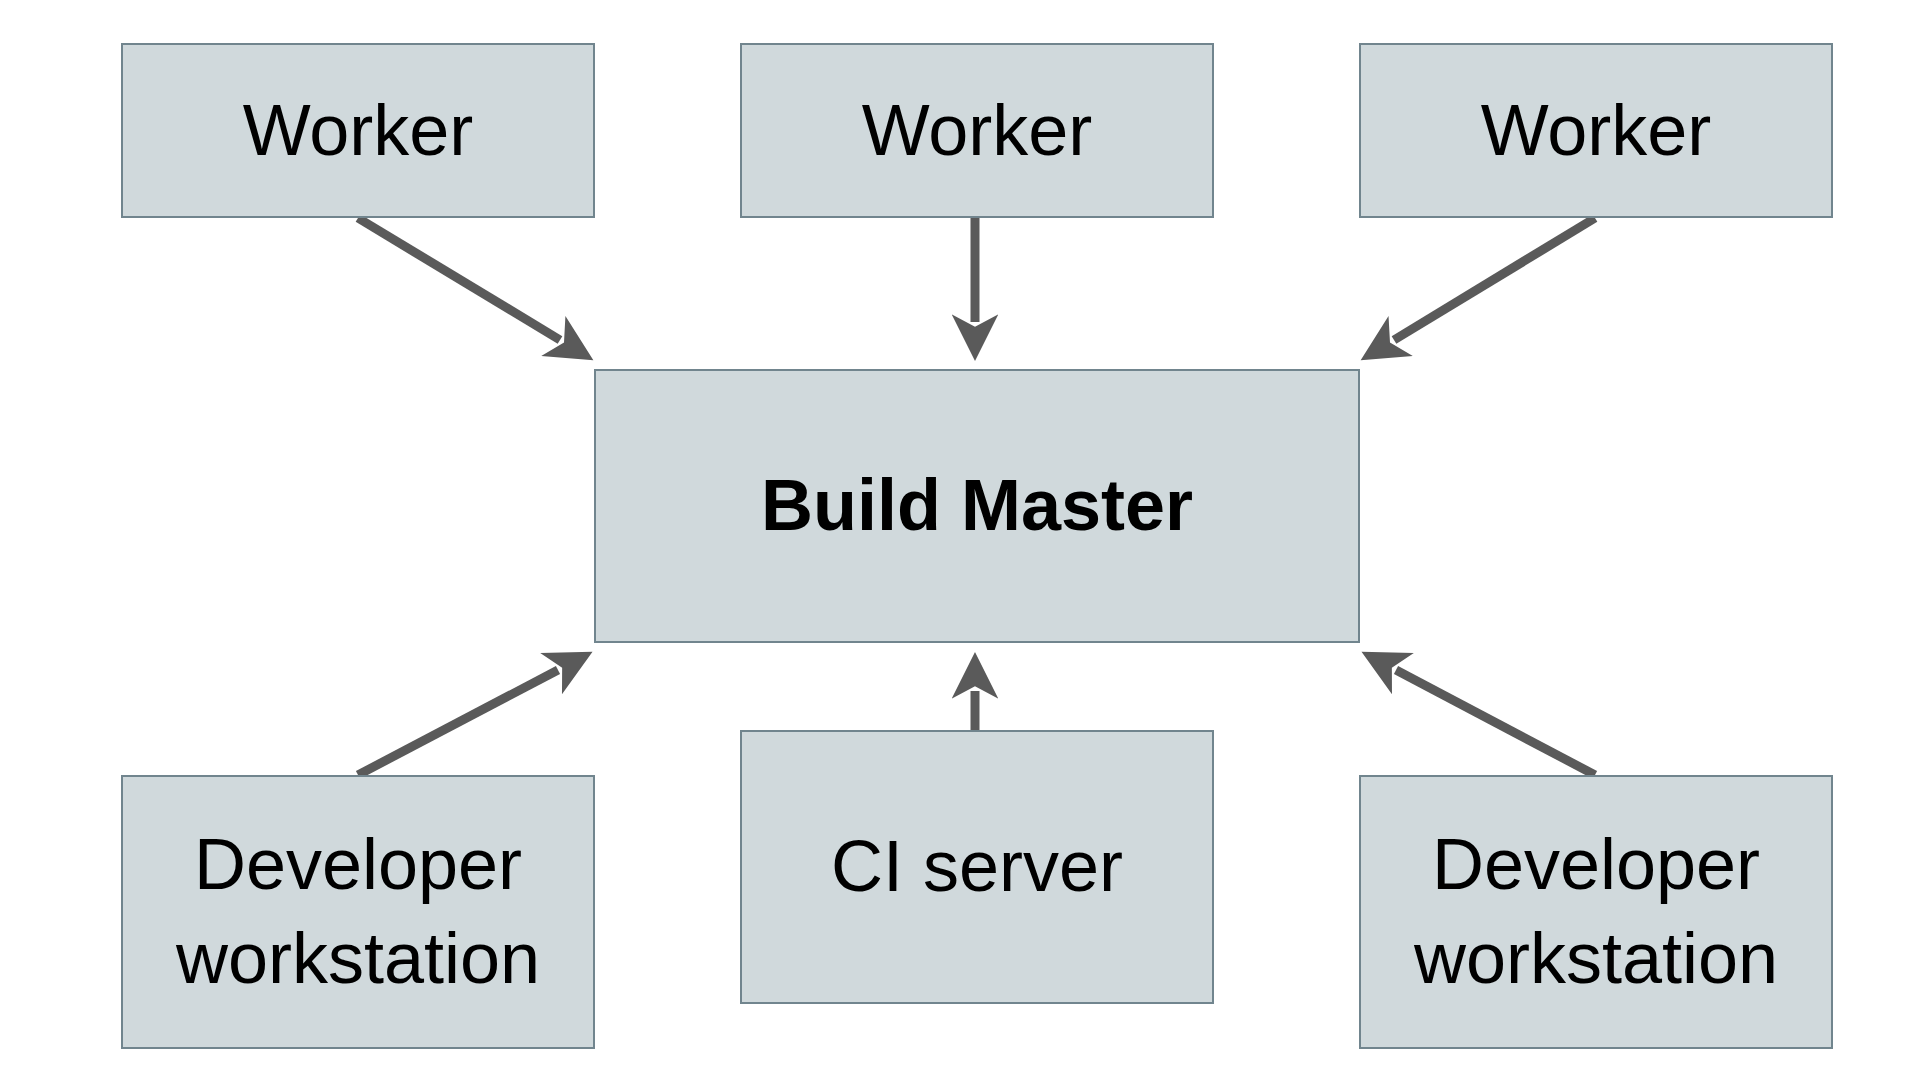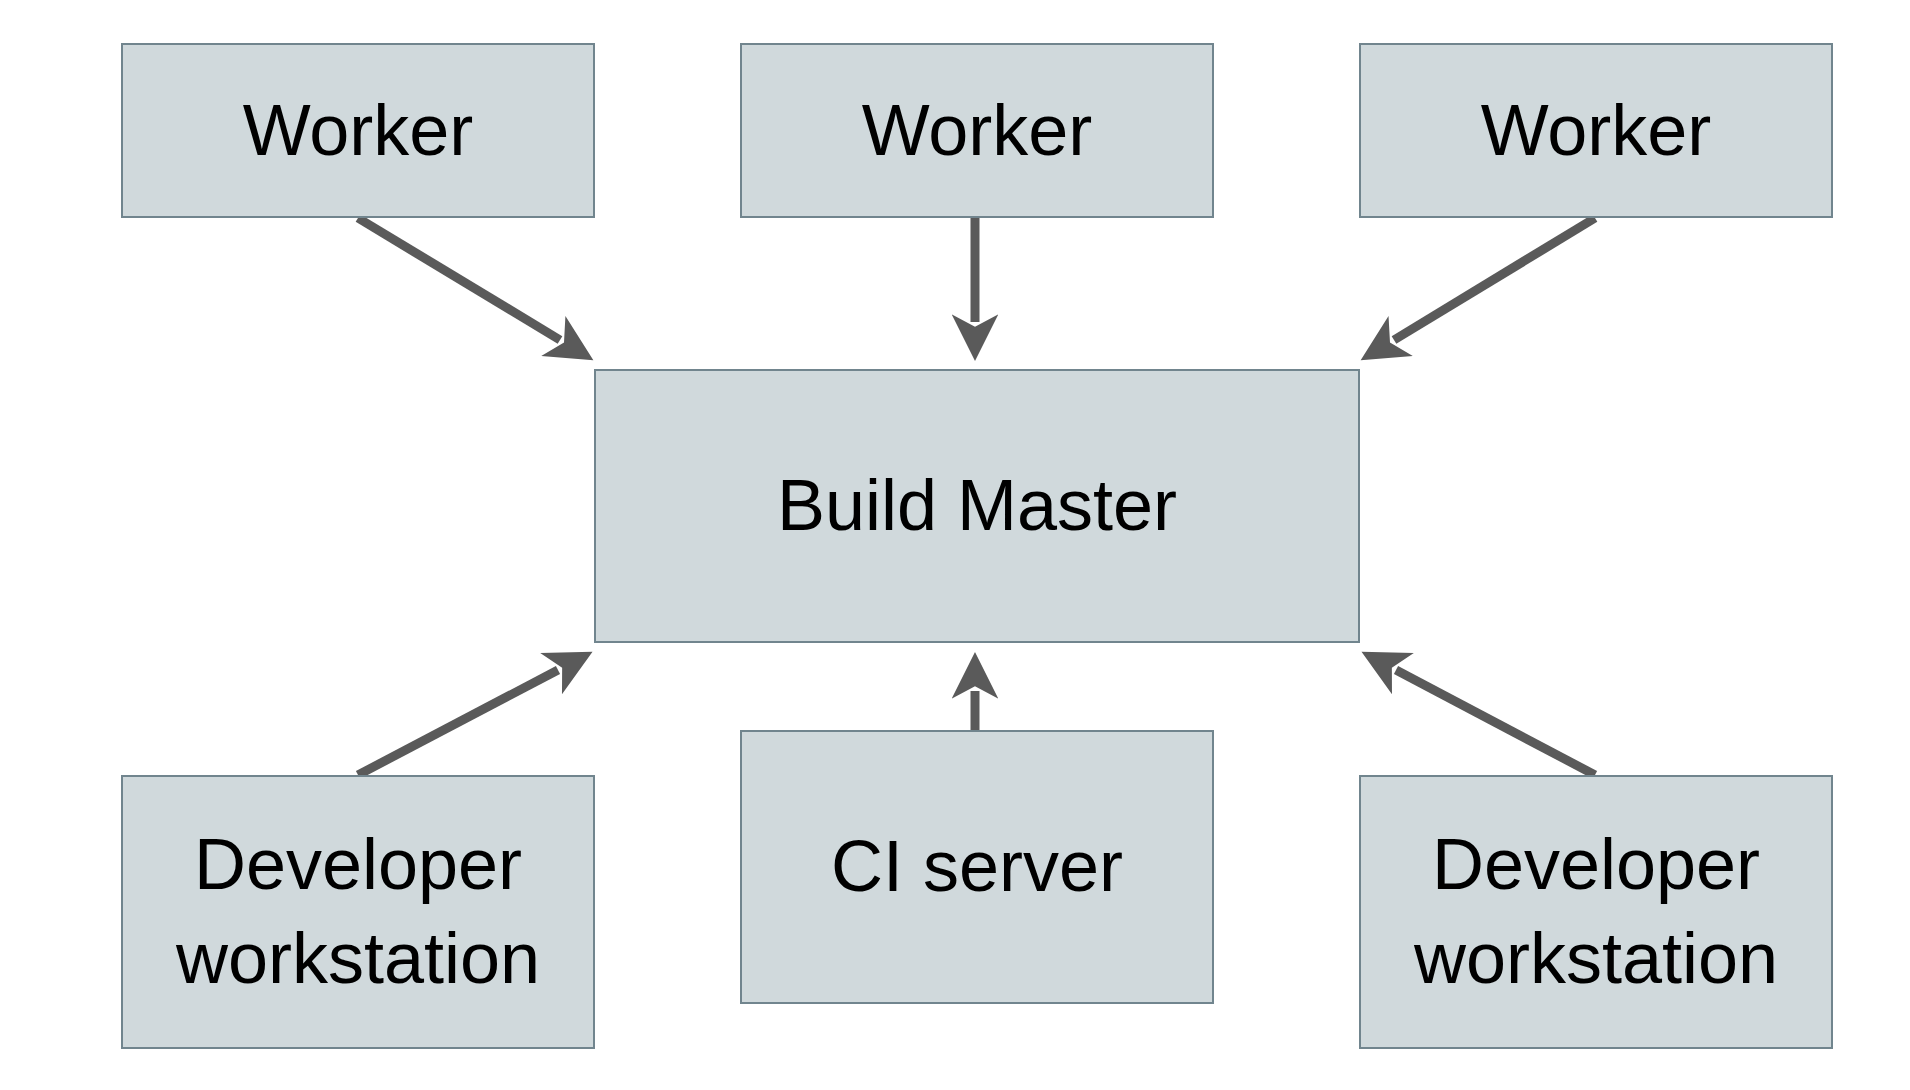--- a/index.html
+++ b/index.html
@@ -49,21 +49,21 @@
     line-height: 1.3;
   }
   .node .node-label {
     white-space: pre-line;
   }
   
   .worker-1 { left: 121px; top: 43px;  width: 474px; height: 175px; }
   .worker-2 { left: 740px; top: 43px;  width: 474px; height: 175px; }
   .worker-3 { left: 1359px; top: 43px; width: 474px; height: 175px; }
   
-  .build-master { left: 594px; top: 369px; width: 766px; height: 274px; }
+  .build-master { left: 594px; top: 369px; width: 766px; height: 274px; font-weight: bold; }
   
   .dev-left  { left: 121px;  top: 775px; width: 474px; height: 274px; }
   .ci-server { left: 740px;  top: 730px; width: 474px; height: 274px; }
   .dev-right { left: 1359px; top: 775px; width: 474px; height: 274px; }
 </style>
 </head>
 <body>
 
 <div class="canvas">
 

